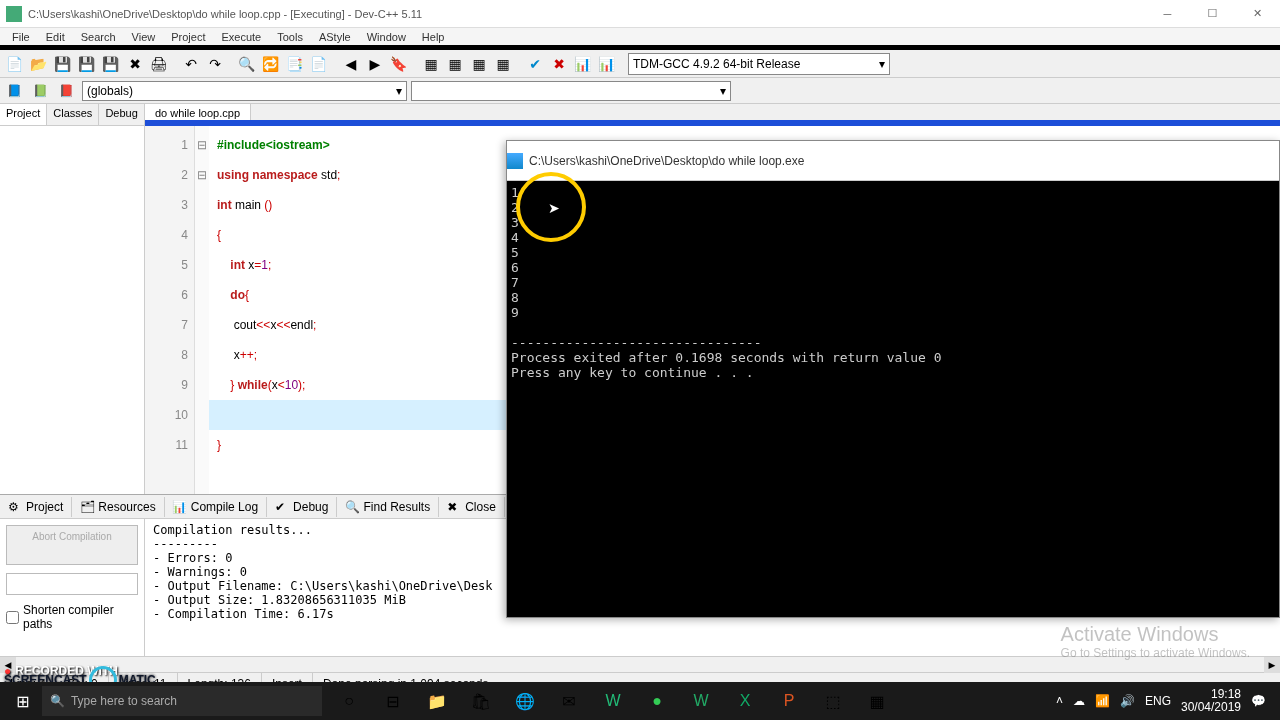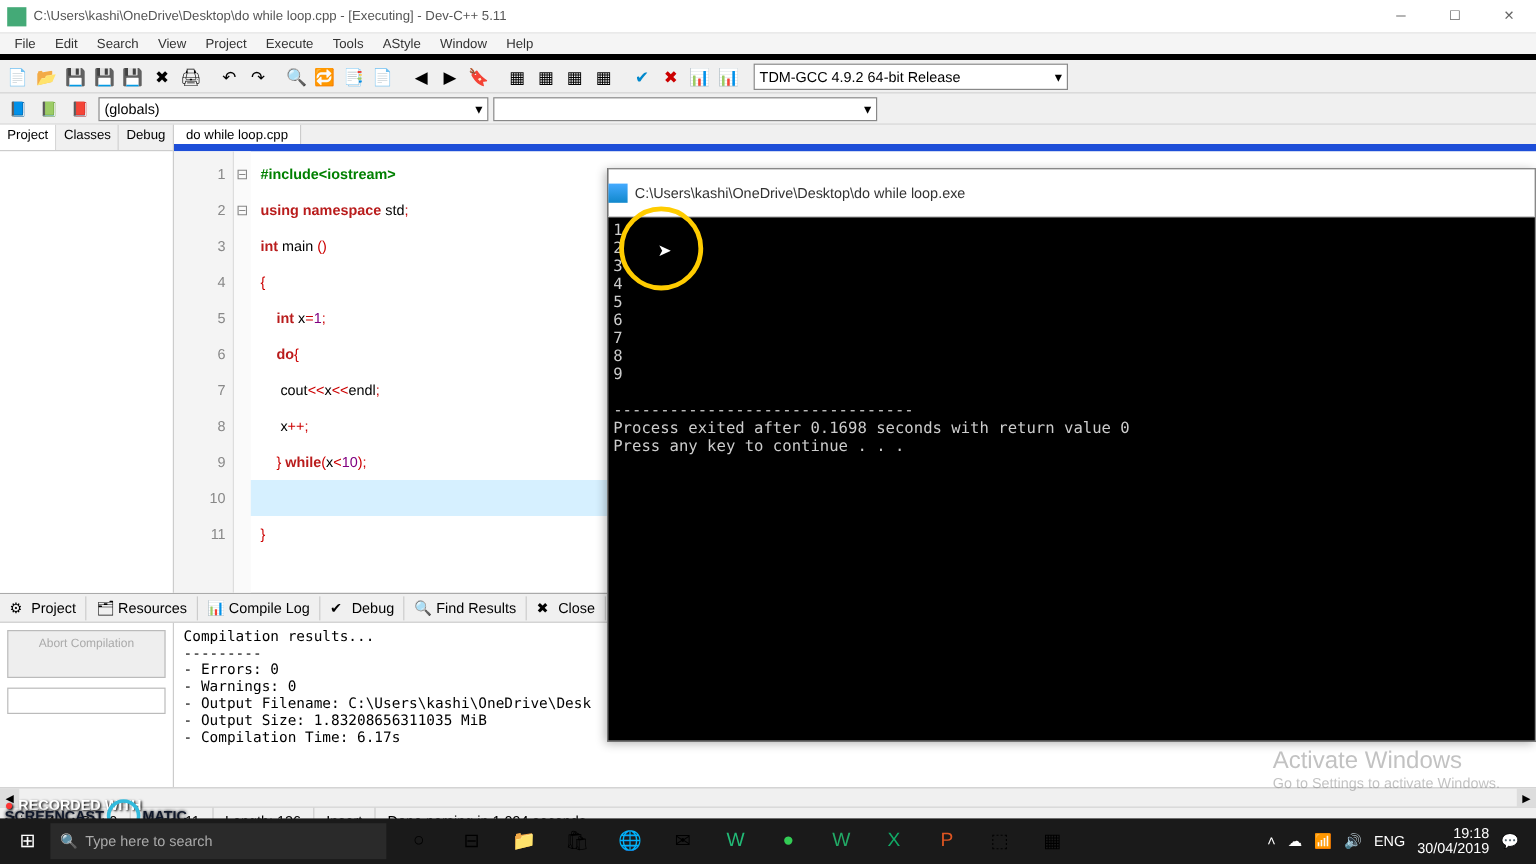--- a/index.html
+++ b/index.html
@@ -241,20 +241,24 @@
       </div>
       <div class="btab">
         <span class="btab-icon">✖</span>
         <span>Close</span>
       </div>
     </div>
   <div class="bottom-body">
     <div class="bottom-left">
       <div class="abort-btn">Abort Compilation</div>
       <div class="path-input"></div>
+      <label class="shorten-cb">
+        <input type="checkbox" style="">
+        <span>Shorten compiler paths</span>
+      </label>
     </div>
     <div class="bottom-right">Compilation results...
 ---------
 - Errors: 0
 - Warnings: 0
 - Output Filename: C:\Users\kashi\OneDrive\Desk
 - Output Size: 1.83208656311035 MiB
 - Compilation Time: 6.17s</div>
   </div>
   <div class="scroll-h">

